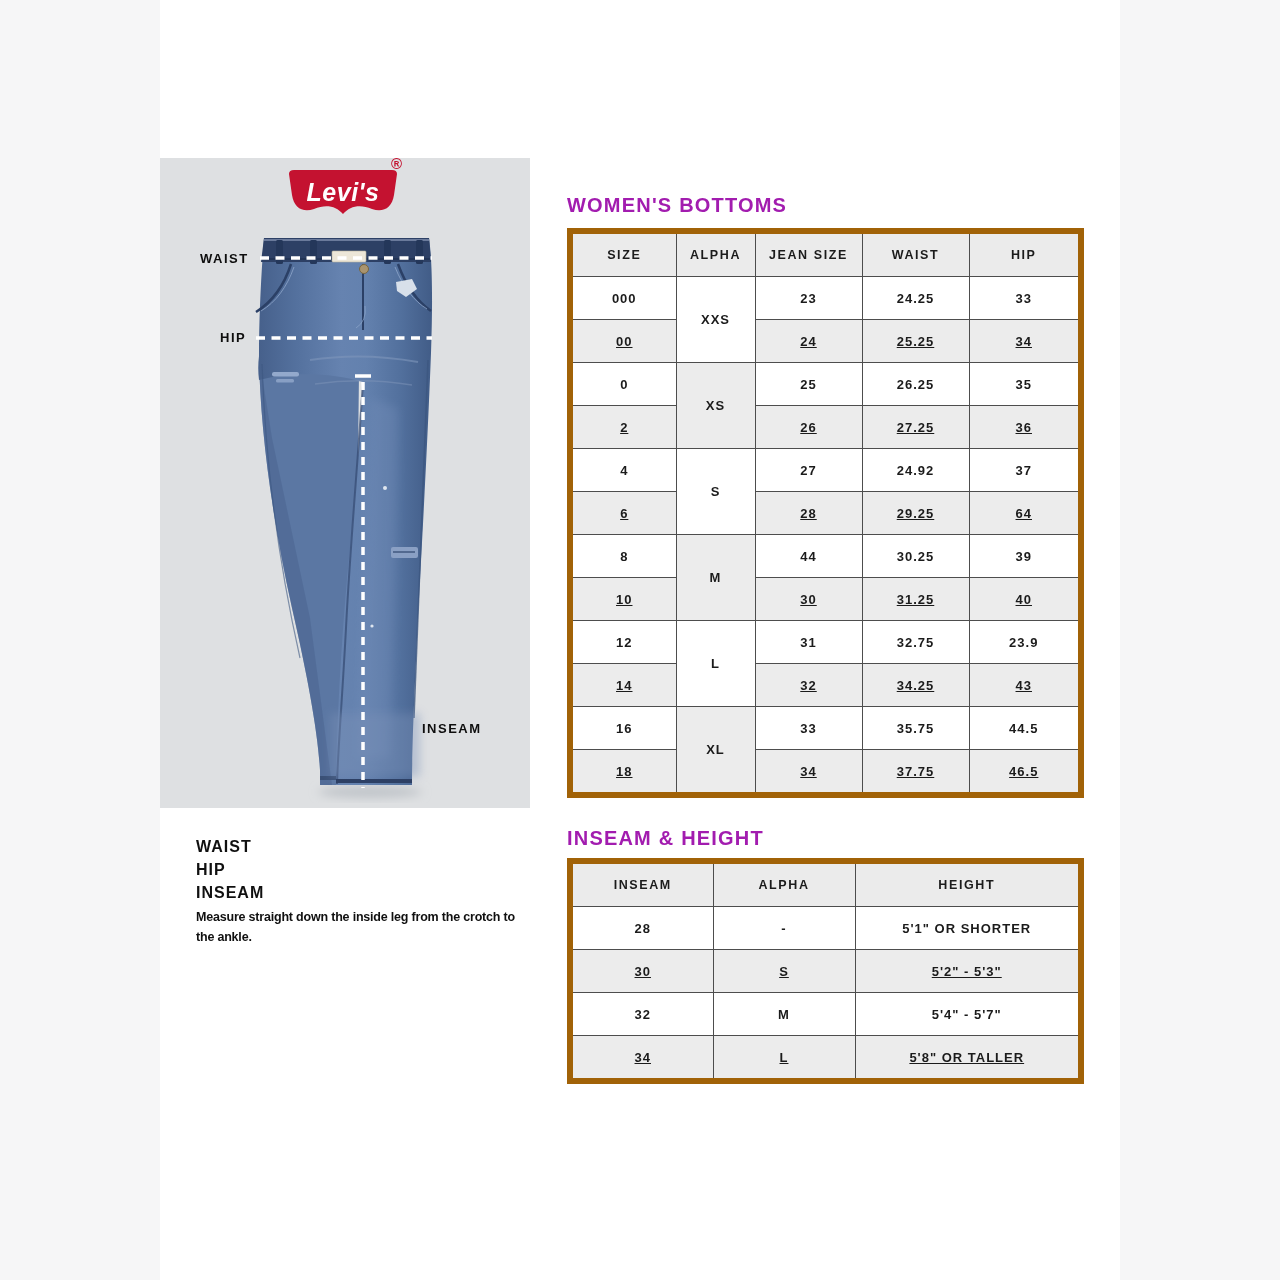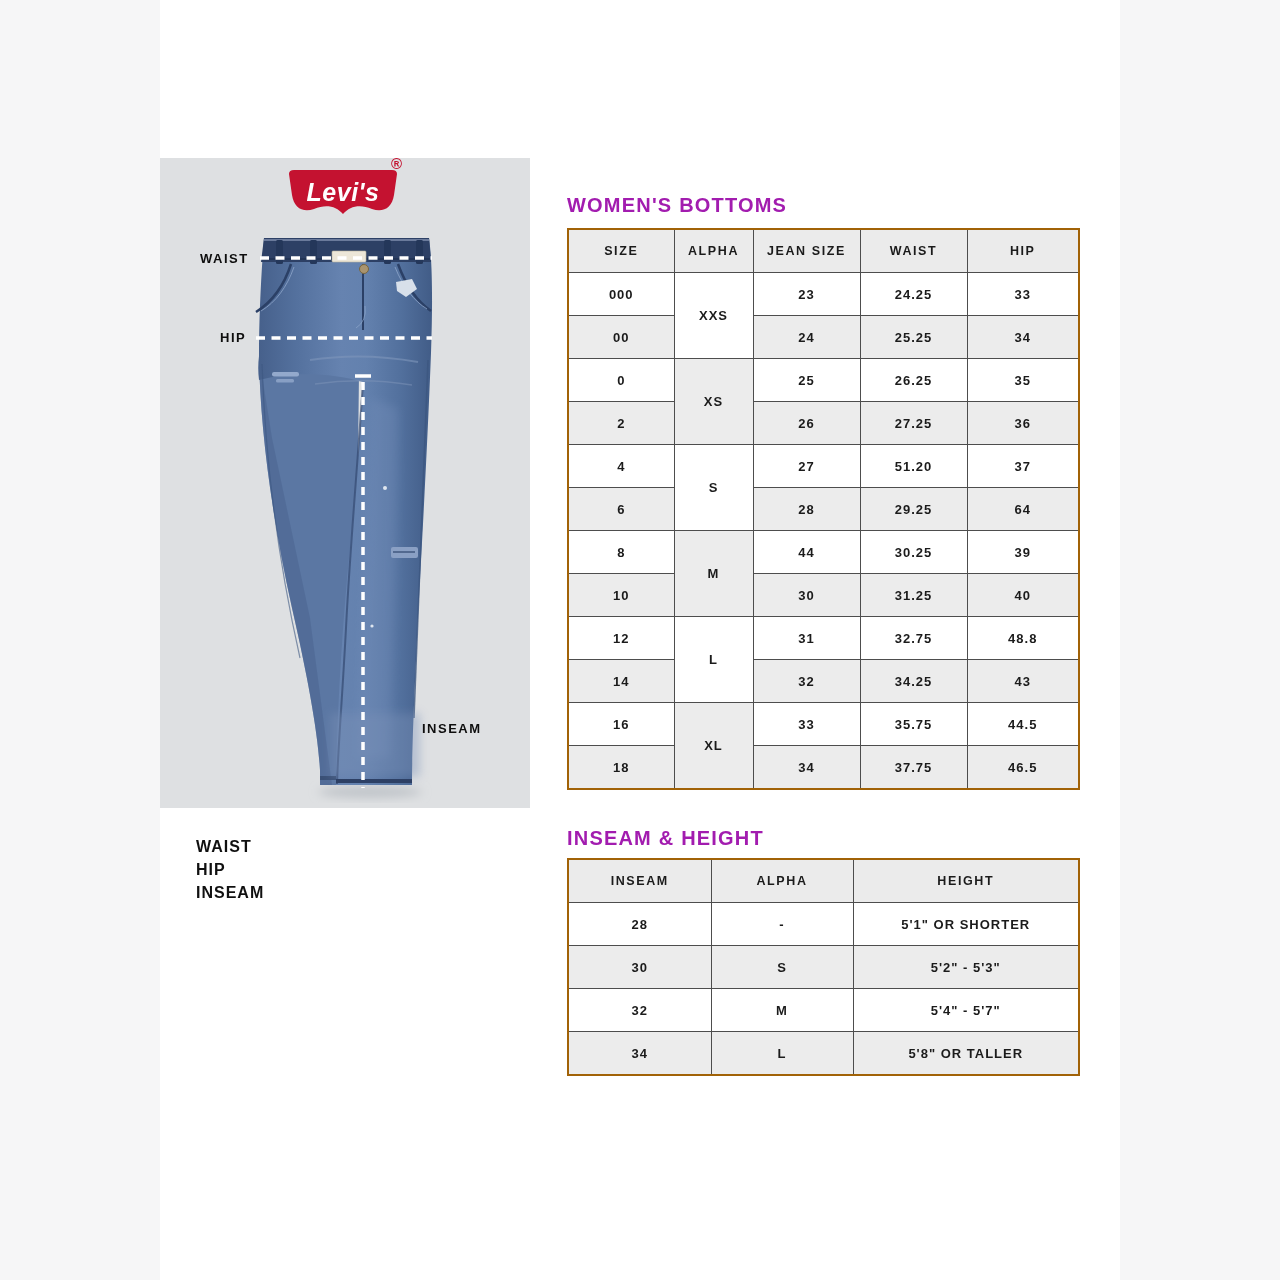--- a/index.html
+++ b/index.html
@@ -17,29 +17,29 @@
   .mlabel.hip{left:60px;top:172px;}
   .mlabel.inseam{left:262px;top:563px;}
 
   
   .section-title{position:absolute;font-size:20px;font-weight:800;letter-spacing:1.2px;color:#a21caf;}
   .title-bottoms{left:567px;top:194px;}
   .title-inseam{left:567px;top:827px;}
 
   
   table.chart{position:absolute;left:567px;border-collapse:collapse;table-layout:fixed;
-              background:#0c4a6e;border:2px solid #a16207;}
+              background:#0c4a6e;border:6px solid #a16207;}
   table.t1{top:228px;width:511px;}
   table.t2{top:858px;width:511px;}
   table.chart th,table.chart td{border:1px solid #4d4d4d;height:42px;padding:0;
       text-align:center;vertical-align:middle;font-size:13px;font-weight:700;
       letter-spacing:1px;color:#1b1b1b;}
   table.chart th{background:#ebebeb;font-size:12.5px;letter-spacing:1.6px;}
   tr.rw td{background:#ffffff;}
-  tr.rg td{background:#ececec;}
+  tr.rg td{background:#ececec;text-decoration:underline;}
   td.aw{background:#ffffff !important;}
   td.ag{background:#ececec !important;}
 
   
   .guide{position:absolute;left:196px;top:838px;width:360px;color:#101010;}
   .guide h3{font-size:16px;font-weight:800;letter-spacing:1px;margin:0 0 5px 0;}
   .guide p{font-size:12.5px;font-weight:700;letter-spacing:-0.2px;line-height:1.6;
            margin:0 0 17px 0;white-space:pre-line;}
 </style>
 </head>
@@ -196,21 +196,21 @@
       <tr class="rg">
         <td>2</td>
         <td>26</td>
         <td>27.25</td>
         <td>36</td>
       </tr>
       <tr class="rw">
         <td>4</td>
         <td class="aw" rowspan="2">S</td>
         <td>27</td>
-        <td>51.20</td>
+        <td>24.92</td>
         <td>37</td>
       </tr>
       <tr class="rg">
         <td>6</td>
         <td>28</td>
         <td>29.25</td>
         <td>64</td>
       </tr>
       <tr class="rw">
         <td>8</td>
@@ -223,21 +223,21 @@
         <td>10</td>
         <td>30</td>
         <td>31.25</td>
         <td>40</td>
       </tr>
       <tr class="rw">
         <td>12</td>
         <td class="aw" rowspan="2">L</td>
         <td>31</td>
         <td>32.75</td>
-        <td>48.8</td>
+        <td>23.9</td>
       </tr>
       <tr class="rg">
         <td>14</td>
         <td>32</td>
         <td>34.25</td>
         <td>43</td>
       </tr>
       <tr class="rw">
         <td>16</td>
         <td class="ag" rowspan="2">XL</td>
@@ -290,14 +290,16 @@
         <td>L</td>
         <td>5'8" OR TALLER</td>
       </tr>
     </tbody>
   </table>
 
   <div class="guide">
     <h3>WAIST</h3>
     <h3>HIP</h3>
     <h3>INSEAM</h3>
+    <p>Measure straight down the inside leg from the crotch to
+the ankle.</p>
   </div>
 </div>
 
 </body></html>

